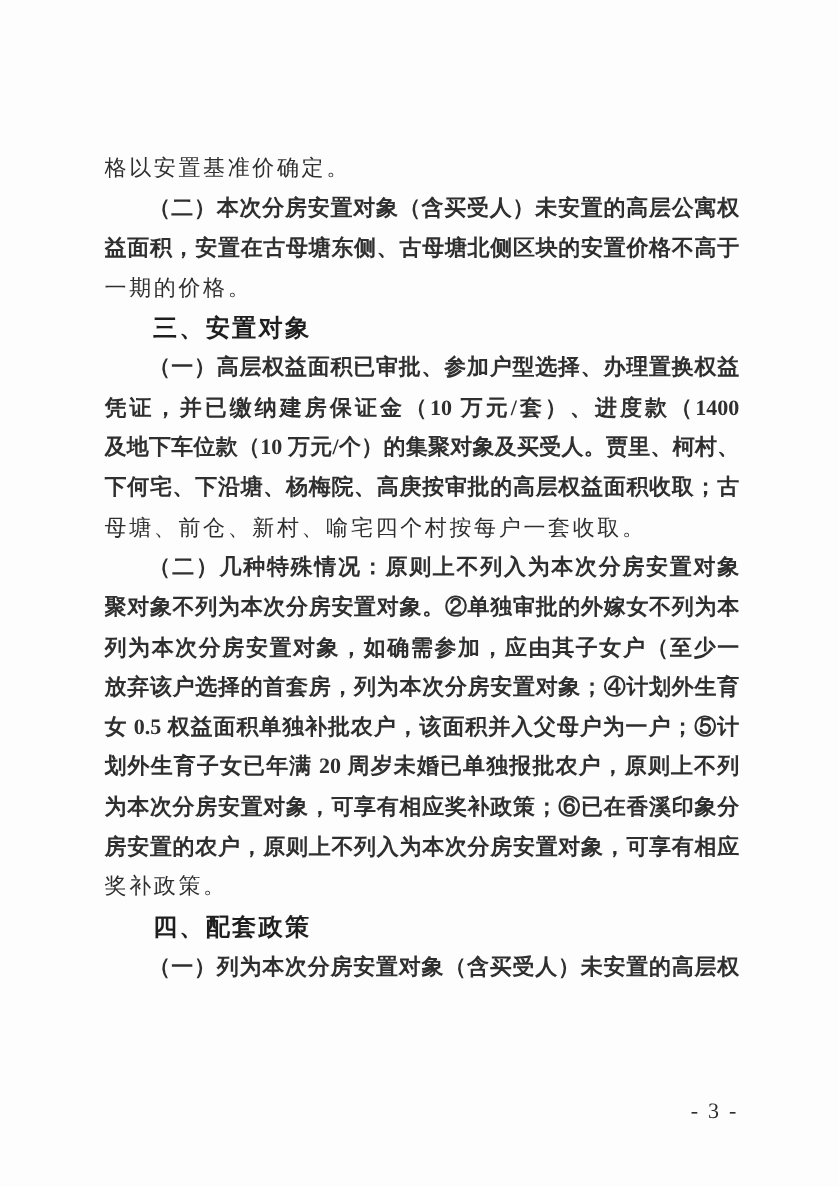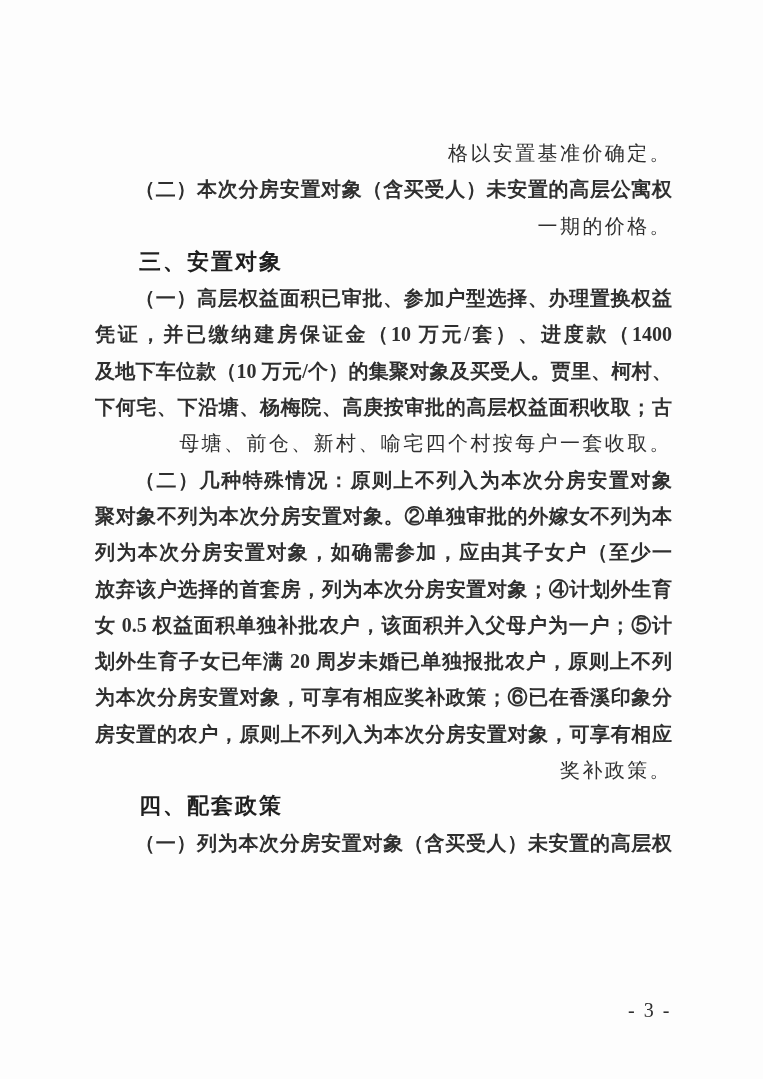--- a/index.html
+++ b/index.html
@@ -21,21 +21,21 @@
     width: 577px;
   }
   .line {
     height: 36.3px;
     line-height: 36.3px;
     font-family: "Liberation Serif", "DejaVu Serif", serif;
     font-size: 20px;
     letter-spacing: 2.4px;
     color: #2f2f2f;
     overflow: hidden;
-    text-align: right;
+    text-align: left;
   }
   .line.fill {
     letter-spacing: 0;
     text-align: justify;
     text-align-last: justify;
     text-justify: inter-character;
     font-weight: bold;
   }
   .line.indent {
     text-indent: 2em;
@@ -60,20 +60,21 @@
     color: #2f2f2f;
   }
 </style>
 </head>
 <body>
 
 <div class="page">
   <div class="text-block">
     <div class="line">格以安置基准价确定。</div>
     <div class="line indent fill">（二）本次分房安置对象（含买受人）未安置的高层公寓权</div>
+    <div class="line fill">益面积，安置在古母塘东侧、古母塘北侧区块的安置价格不高于</div>
     <div class="line">一期的价格。</div>
     <div class="line heading">三、安置对象</div>
     <div class="line indent fill">（一）高层权益面积已审批、参加户型选择、办理置换权益</div>
     <div class="line fill">凭证，并已缴纳建房保证金（10 万元/套）、进度款（1400 元/m²）</div>
     <div class="line fill">及地下车位款（10 万元/个）的集聚对象及买受人。贾里、柯村、</div>
     <div class="line fill">下何宅、下沿塘、杨梅院、高庚按审批的高层权益面积收取；古</div>
     <div class="line">母塘、前仓、新村、喻宅四个村按每户一套收取。</div>
     <div class="line indent fill">（二）几种特殊情况：原则上不列入为本次分房安置对象</div>
     <div class="line fill">聚对象不列为本次分房安置对象。②单独审批的外嫁女不列为本</div>
     <div class="line fill">列为本次分房安置对象，如确需参加，应由其子女户（至少一户）</div>

